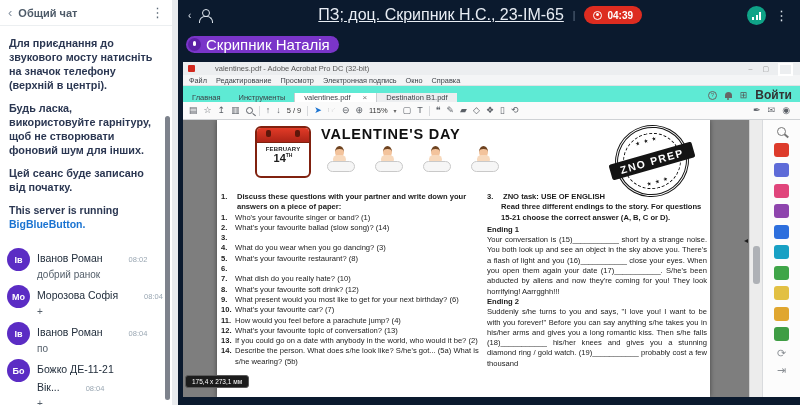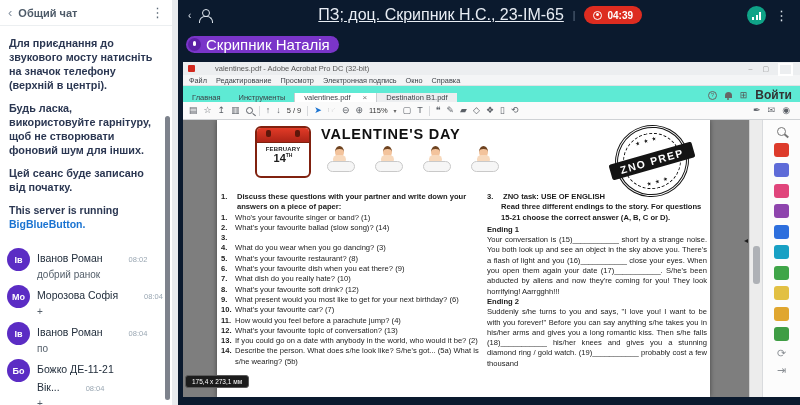--- a/index.html
+++ b/index.html
@@ -317,21 +317,20 @@
             <div class="q">
                 <span class="qn">4.</span>
                 <span>What do you wear when you go dancing? (3)</span>
               </div>
             <div class="q">
                 <span class="qn">5.</span>
                 <span>What's your favourite restaurant? (8)</span>
               </div>
             <div class="q">
                 <span class="qn">6.</span>
-                <span>What's your favourite dish when you eat there? (9)</span>
               </div>
             <div class="q">
                 <span class="qn">7.</span>
                 <span>What dish do you really hate? (10)</span>
               </div>
             <div class="q">
                 <span class="qn">8.</span>
                 <span>What's your favourite soft drink? (12)</span>
               </div>
             <div class="q">

